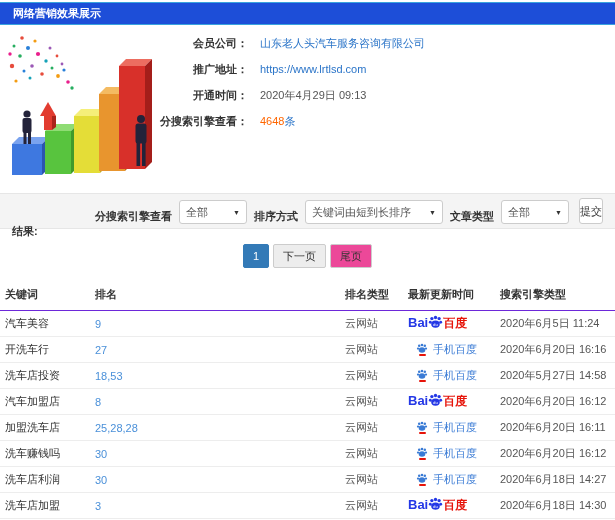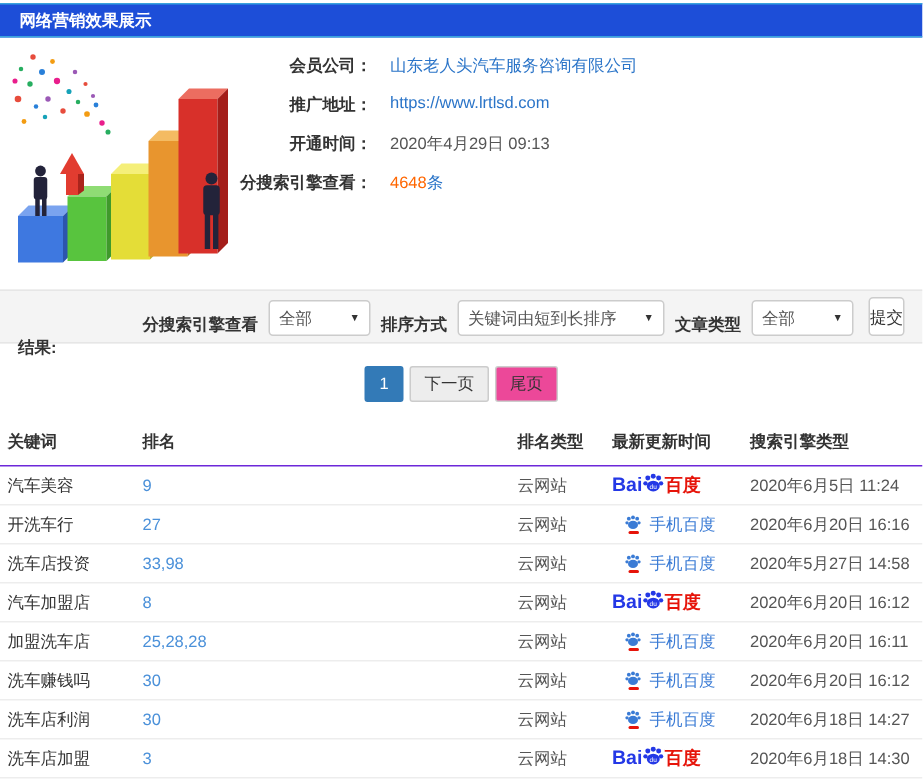--- a/index.html
+++ b/index.html
@@ -244,21 +244,21 @@
           <span class="red-bar"></span>
         </span>
         <span class="mb-label">手机百度</span>
       </span>
     </span>
     <span class="cell-date">2020年6月20日 16:16</span>
   </div>
 
   <div class="trow">
     <span class="cell-keyword">洗车店投资</span>
-    <span class="cell-rank">33,98</span>
+    <span class="cell-rank">18,53</span>
     <span class="cell-type">云网站</span>
     <span class="cell-engine">
       
       <span class="mobile-baidu" style="display: inline-flex;">
         <span class="paw-wrap">
           <svg width="12" height="10" viewBox="0 0 20 18" fill="#3a7bd5">
             <circle cx="5" cy="5" r="2.3"></circle>
                 <circle cx="10" cy="3.5" r="2.3"></circle>
                 <circle cx="15" cy="5" r="2.3"></circle>
             <circle cx="2.8" cy="10" r="2"></circle>

